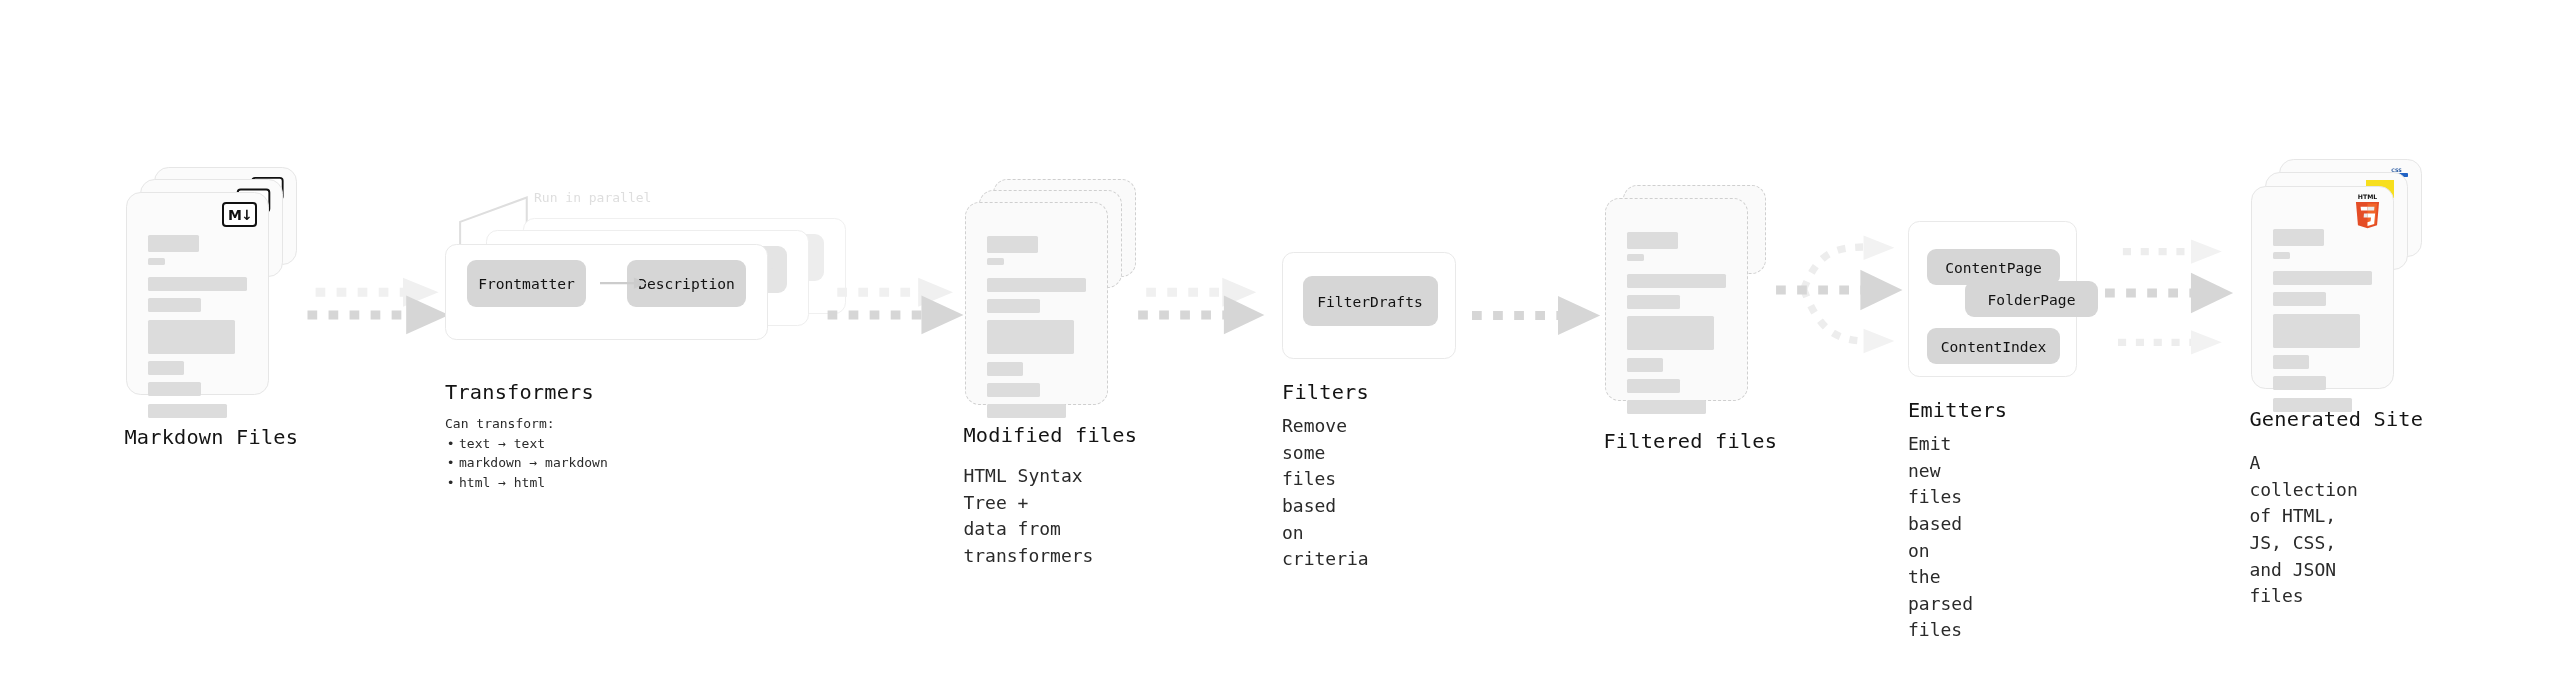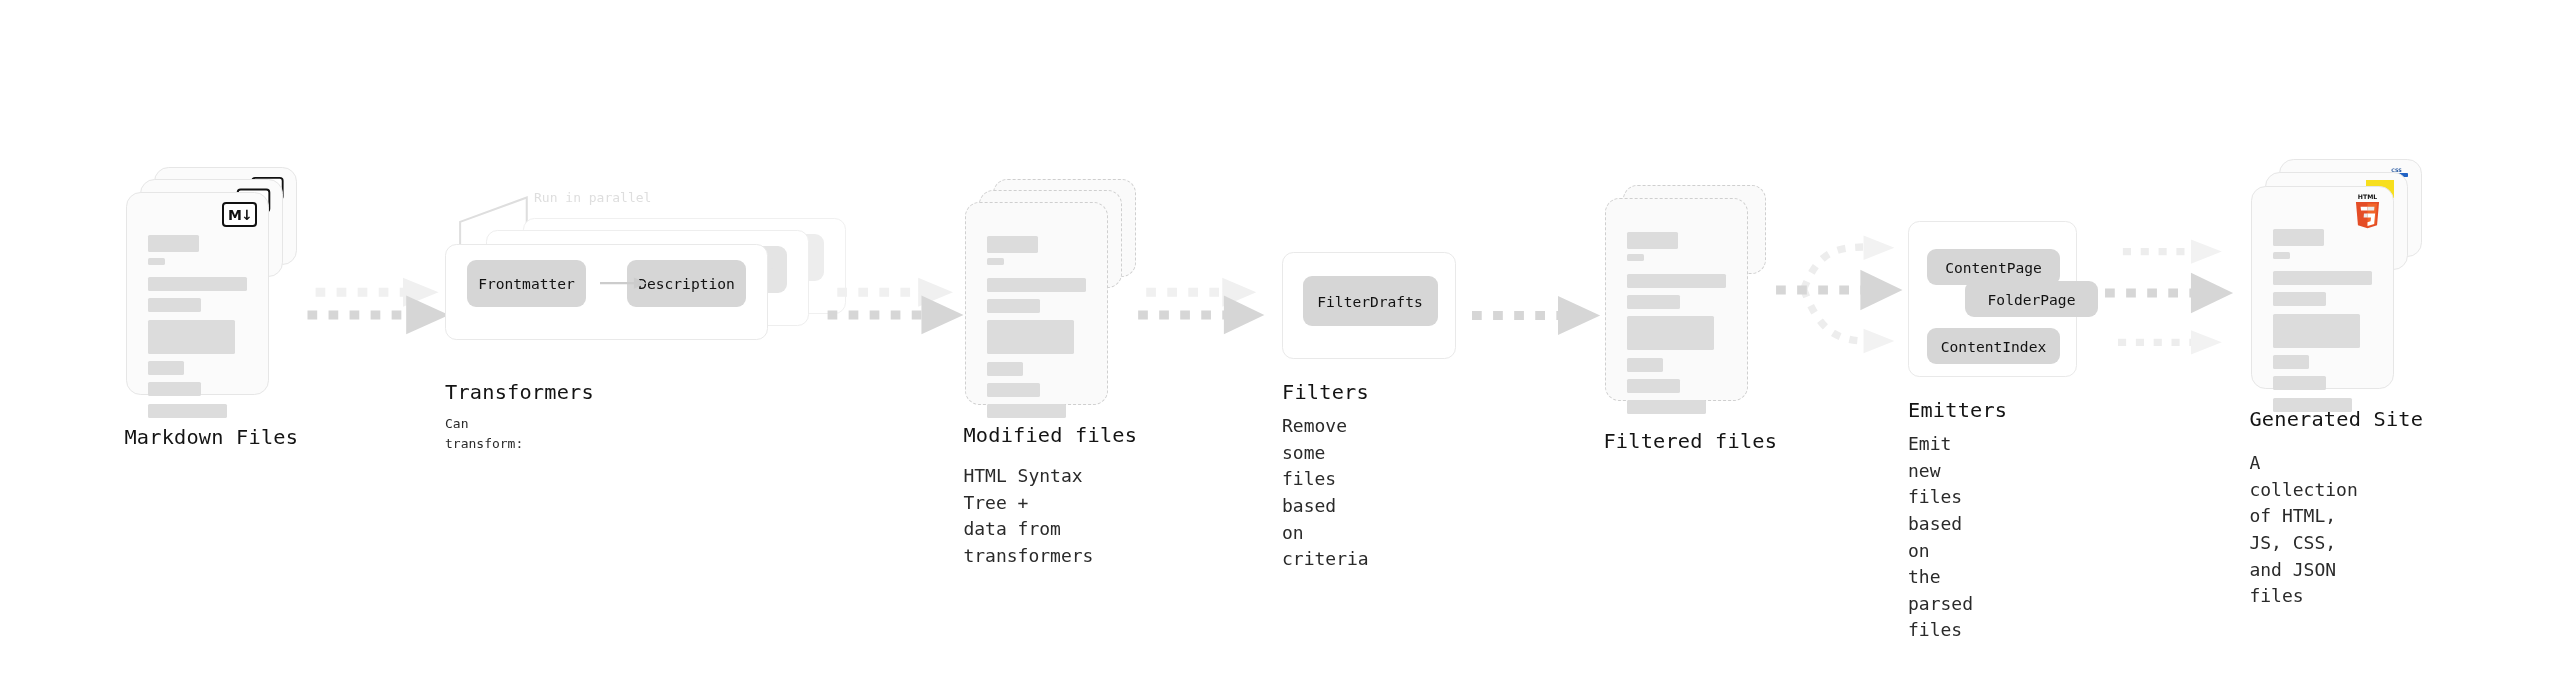--- a/index.html
+++ b/index.html
@@ -227,20 +227,25 @@
       <svg style="position:absolute; left:154px; top:30px;" width="50" height="16.3" viewBox="0 0 62 20">
         <line x1="0" y1="10" x2="44" y2="10" stroke="#cccccc" stroke-width="3"></line>
         <polygon points="42,3 58,10 42,17" fill="#cccccc"></polygon>
       </svg>
     </div>
 
     <div class="caption-title" style="left:0px; top:185px;">Transformers</div>
 
     <div class="caption-list" style="left:0px; top:219px;">
       <span class="lead">Can transform:</span>
+      <ul>
+        <li>text → text</li>
+        <li>markdown → markdown</li>
+        <li>html → html</li>
+      </ul>
     </div>
   </div>
 
   <svg class="connector" style="left:827px; top:268px;" width="163" height="89" viewBox="0 0 200 110">
     <g stroke="#f0f0f0" stroke-width="11" stroke-dasharray="12 14" fill="none">
       <line x1="12" y1="30" x2="118" y2="30"></line>
     </g>
     <polygon points="112,12 155,30 112,48" fill="#f0f0f0"></polygon>
     <g stroke="#d6d6d6" stroke-width="11" stroke-dasharray="12 14" fill="none">
       <line x1="0" y1="58" x2="122" y2="58"></line>

